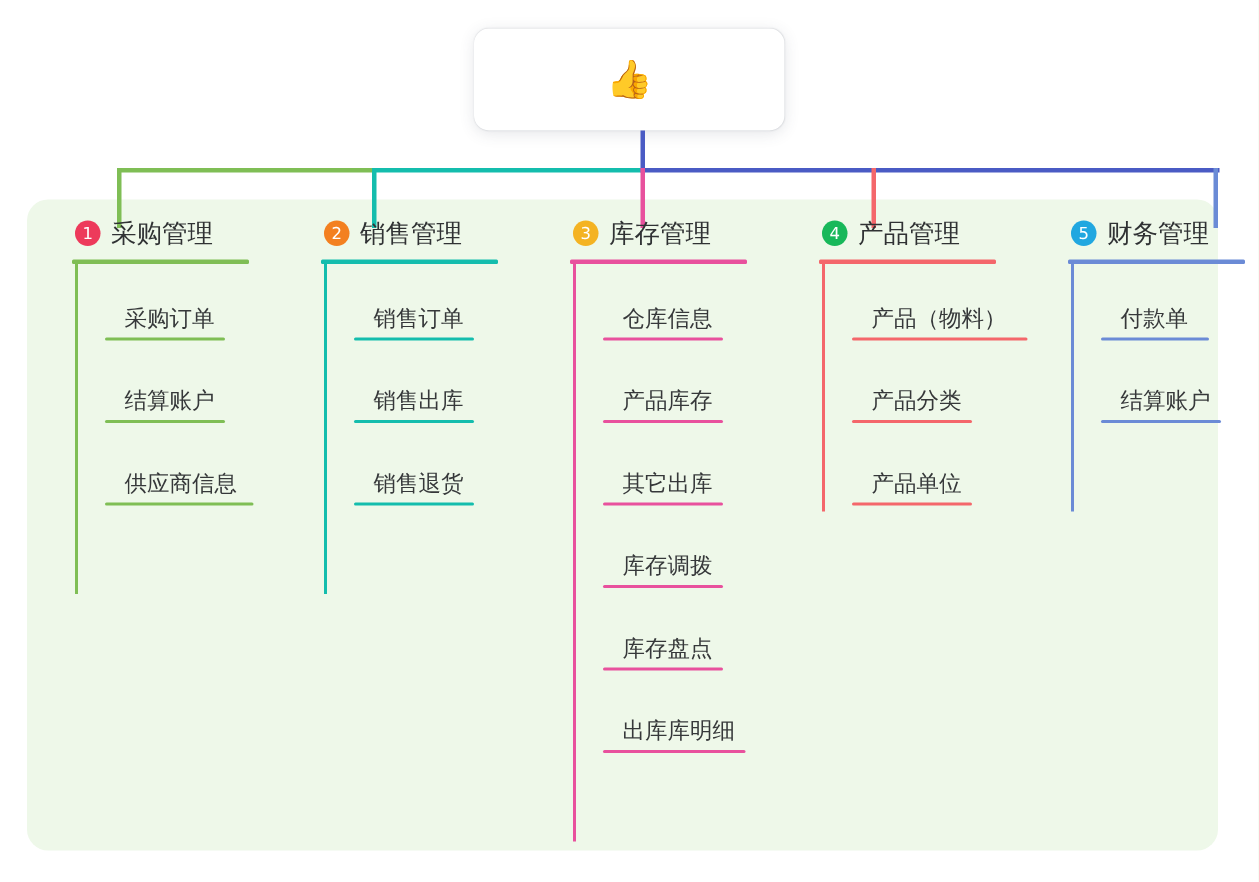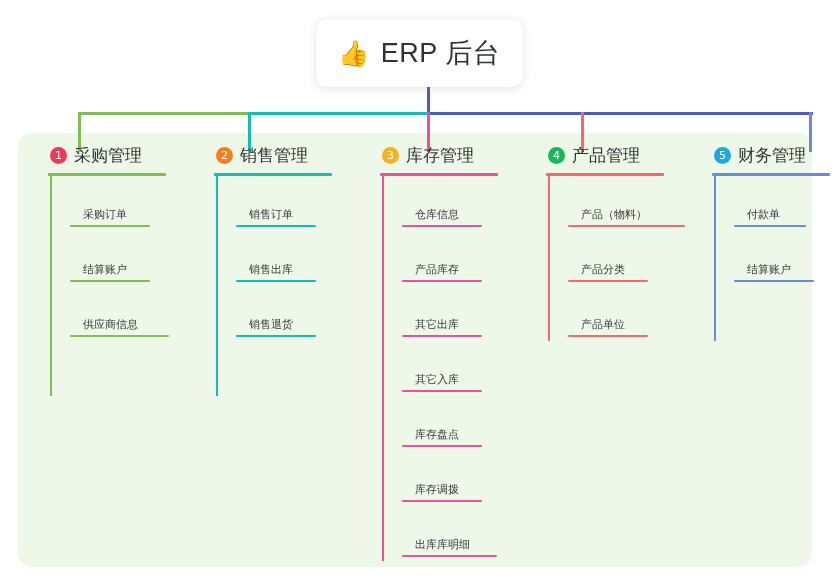--- a/index.html
+++ b/index.html
@@ -108,21 +108,21 @@
     width: 2px;
   }
   .child {
     position: relative;
     height: 55px;
   }
   .child-label {
     position: absolute;
     left: 33px;
     bottom: 9px;
-    font-size: 11px;
+    font-size: 15px;
     color: #36383a;
     white-space: nowrap;
     text-align: right;
   }
   .child-rule {
     position: absolute;
     left: 20px;
     bottom: 4px;
     height: 2px;
     border-radius: 1px;
@@ -130,21 +130,20 @@
 </style>
 </head>
 <body>
 
 <div id="diagram">
 
   <div class="board"></div>
 
   <div class="root-node">
     <span class="root-emoji">👍</span>
-    <span class="root-label">ERP 后台</span>
   </div>
 
   <div id="connectors">
       <div class="line-v" style="left: 427px; top: 87px; width: 3px; height: 28px; background: rgb(74, 91, 196);"></div>
       <div class="line-h" style="left: 78px; top: 112px; width: 170px; height: 3px; background: rgb(127, 190, 85);"></div>
       <div class="line-h" style="left: 248px; top: 112px; width: 179px; height: 3px; background: rgb(20, 189, 173);"></div>
       <div class="line-h" style="left: 427px; top: 112px; width: 386px; height: 3px; background: rgb(74, 91, 196);"></div>
       <div class="line-v" style="left: 78px; top: 112px; width: 3px; height: 40px; background: rgb(127, 190, 85);"></div>
       <div class="line-v" style="left: 248px; top: 112px; width: 3px; height: 40px; background: rgb(20, 189, 173);"></div>
       <div class="line-v" style="left: 427px; top: 112px; width: 3px; height: 40px; background: rgb(232, 81, 157);"></div>
@@ -211,29 +210,25 @@
           </div>
           <div class="child">
             <div class="child-label">产品库存</div>
             <div class="child-rule" style="width: 80px; background: rgb(232, 81, 157);"></div>
           </div>
           <div class="child">
             <div class="child-label">其它出库</div>
             <div class="child-rule" style="width: 80px; background: rgb(232, 81, 157);"></div>
           </div>
           <div class="child">
-            <div class="child-label">其它入库</div>
+            <div class="child-label">库存调拨</div>
             <div class="child-rule" style="width: 80px; background: rgb(232, 81, 157);"></div>
           </div>
           <div class="child">
             <div class="child-label">库存盘点</div>
-            <div class="child-rule" style="width: 80px; background: rgb(232, 81, 157);"></div>
-          </div>
-          <div class="child">
-            <div class="child-label">库存调拨</div>
             <div class="child-rule" style="width: 80px; background: rgb(232, 81, 157);"></div>
           </div>
           <div class="child">
             <div class="child-label">出库库明细</div>
             <div class="child-rule" style="width: 95px; background: rgb(232, 81, 157);"></div>
           </div>
         </div>
       </div>
       <div class="col" style="left: 528px;">
         <div class="col-head">

